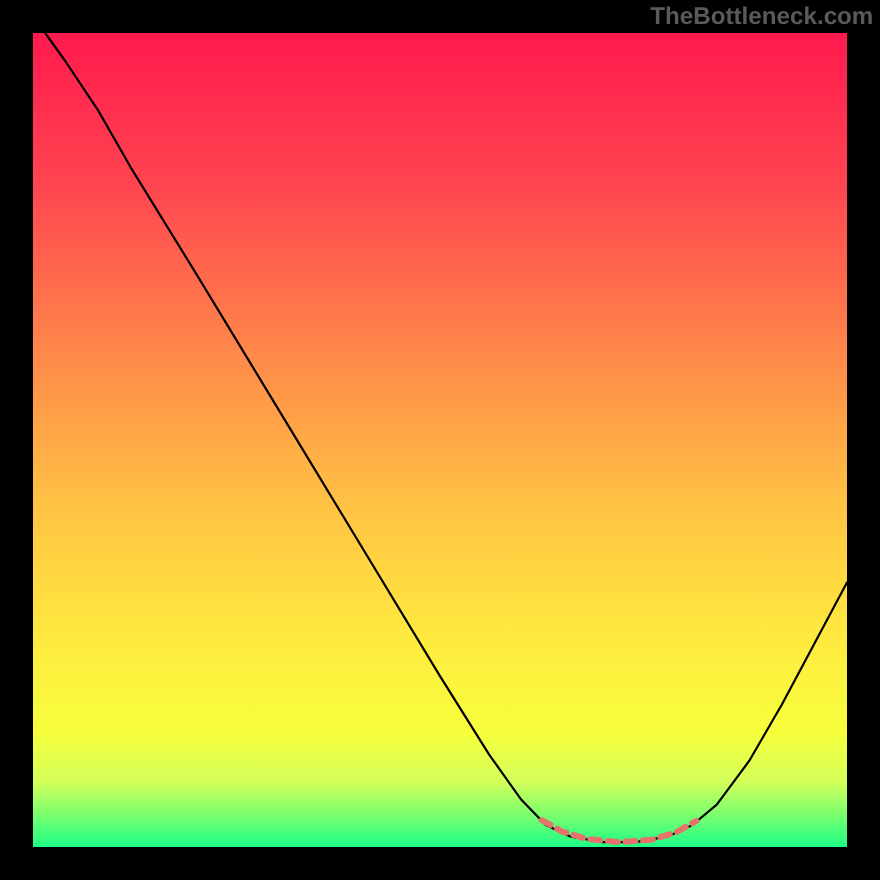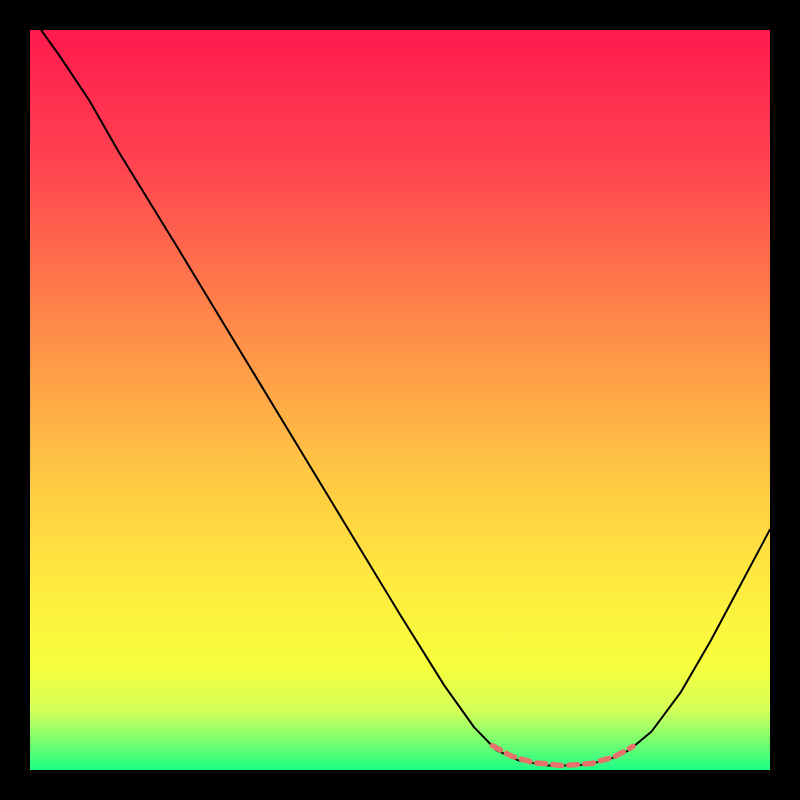--- a/index.html
+++ b/index.html
@@ -26,20 +26,21 @@
     top: 30px;
     width: 740px;
     height: 740px;
   }
   svg { display: block; }
 </style>
 </head>
 <body>
 <div class="frame">
 
+  <div class="watermark">TheBottleneck.com</div>
 
   <div class="plot">
     <svg id="chartSvg" width="740" height="740" viewBox="0 0 740 740">
         <defs>
           <linearGradient id="bg" x1="0" y1="0" x2="0" y2="1">
             <stop offset="0%" stop-color="#ff1a4e"></stop>
             <stop offset="18%" stop-color="#ff4350"></stop>
             <stop offset="40%" stop-color="#ff8a4a"></stop>
             <stop offset="58%" stop-color="#ffc244"></stop>
             <stop offset="74%" stop-color="#ffe93f"></stop>

